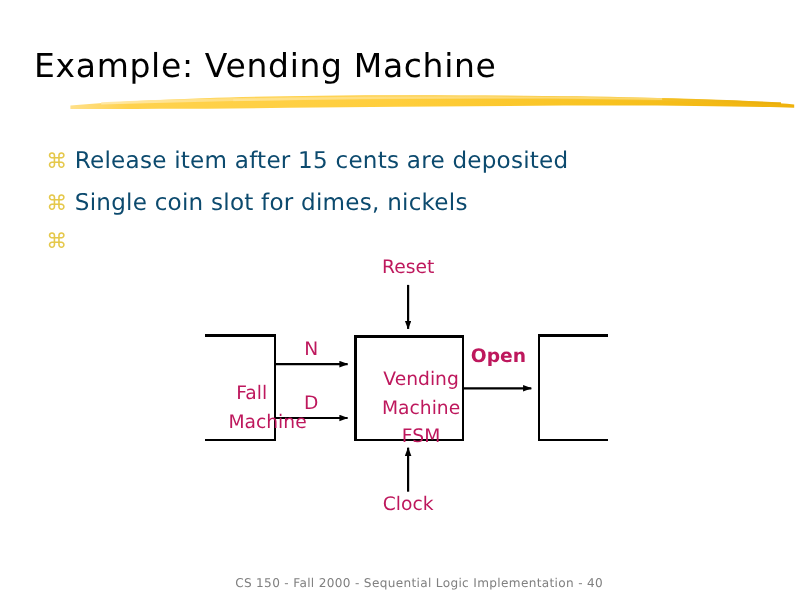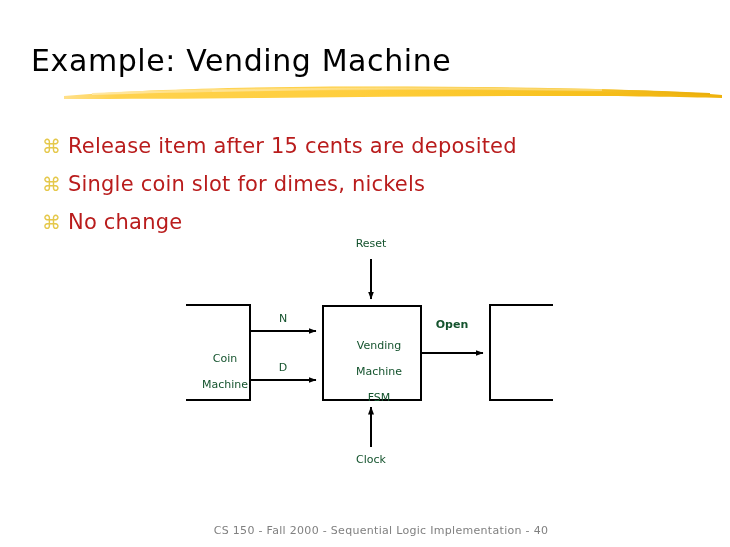--- a/index.html
+++ b/index.html
@@ -51,40 +51,40 @@
     font-family: "DejaVu Sans", sans-serif;
     font-size: 19px;
     color: #E5C84B;
     line-height: 1;
     width: 26px;
     flex: 0 0 26px;
   }
   .bullet-text {
     font-family: "DejaVu Sans", sans-serif;
     font-size: 21px;
-    color: #b91c1c;
+    color: #0c4a6e;
     letter-spacing: 0.2px;
   }
   #bullet-0 { top: 134px; }
   #bullet-1 { top: 172px; }
   #bullet-2 { top: 210px; }
 
   
   #diagram {
     position: absolute;
     left: 0;
     top: 0;
     width: 730px;
     height: 547px;
   }
   .dlabel {
     position: absolute;
     font-family: "DejaVu Sans", sans-serif;
-    font-size: 11px;
-    color: #14532d;
+    font-size: 17px;
+    color: #be185d;
     white-space: pre;
     text-align: center;
     line-height: 13px;
   }
 
   
   #footer {
     position: absolute;
     left: 0;
     top: 524px;
@@ -131,21 +131,20 @@
   <div class="bullet-row" id="bullet-0">
     <span class="bullet-mark">⌘</span>
     <span class="bullet-text">Release item after 15 cents are deposited</span>
   </div>
   <div class="bullet-row" id="bullet-1">
     <span class="bullet-mark">⌘</span>
     <span class="bullet-text">Single coin slot for dimes, nickels</span>
   </div>
   <div class="bullet-row" id="bullet-2">
     <span class="bullet-mark">⌘</span>
-    <span class="bullet-text">No change</span>
   </div>
 
   <svg id="diagram" viewBox="0 0 730 547" preserveAspectRatio="none" aria-hidden="true">
     <defs>
       <marker id="arrowR" markerWidth="8" markerHeight="8" refX="7.5" refY="3" orient="auto" markerUnits="userSpaceOnUse">
         <path d="M0,0 L8,3 L0,6 z" fill="#000000"></path>
       </marker>
       <marker id="arrowD" markerWidth="8" markerHeight="8" refX="7.5" refY="3" orient="auto" markerUnits="userSpaceOnUse">
         <path d="M0,0 L8,3 L0,6 z" fill="#000000"></path>
       </marker>
@@ -168,21 +167,21 @@
 
       <line x1="421" y1="353" x2="483" y2="353" marker-end="url(#arrowR)"></line>
 
       <line x1="371" y1="259" x2="371" y2="299" marker-end="url(#arrowD)"></line>
 
       <line x1="371" y1="447" x2="371" y2="407" marker-end="url(#arrowD)"></line>
     </g>
   </svg>
 
   <div class="dlabel" style="left:186px; top:339px; width:64px;">
-    <span>Coin</span><br>
+    <span>Fall</span><br>
     <span>Machine</span>
   </div>
 
   <div class="dlabel" style="left:323px; top:326px; width:98px;">
     <span>Vending</span><br>
     <span>Machine</span><br>
     <span>FSM</span>
   </div>
 
 

